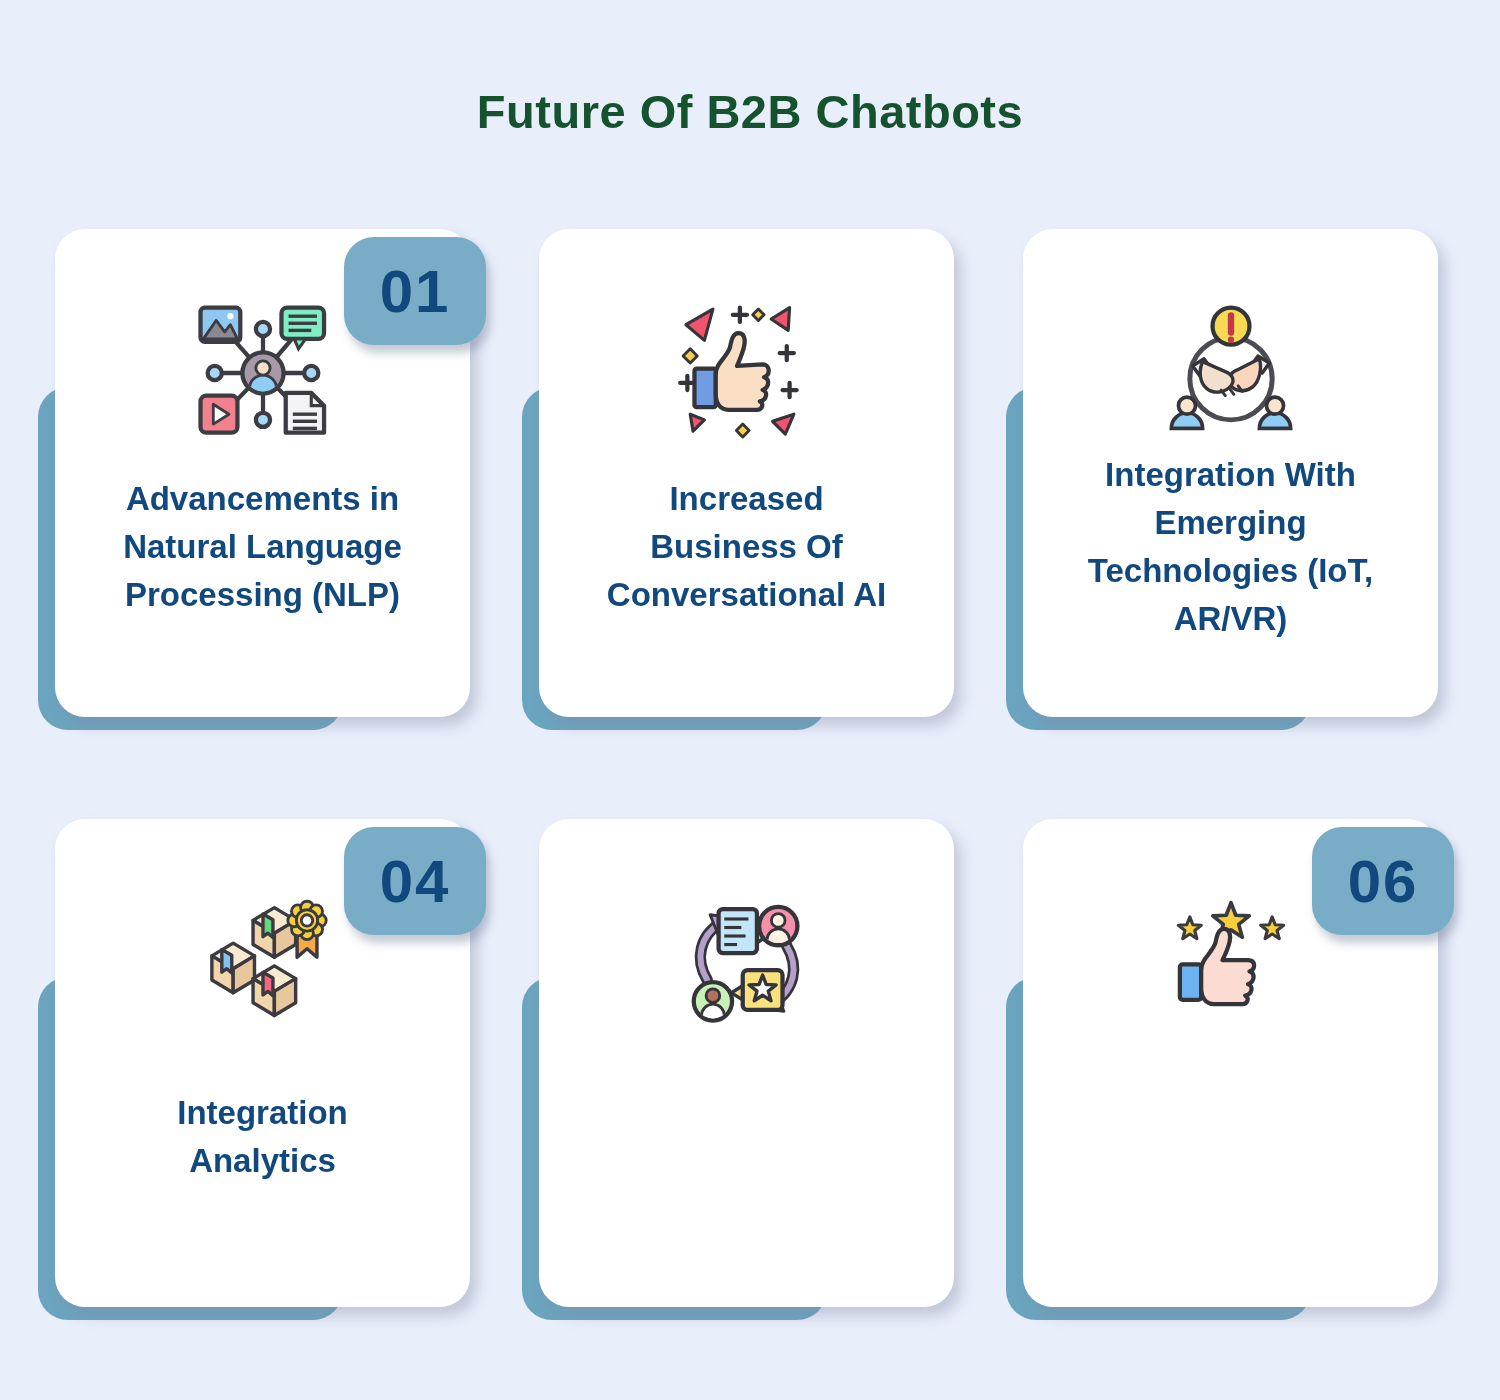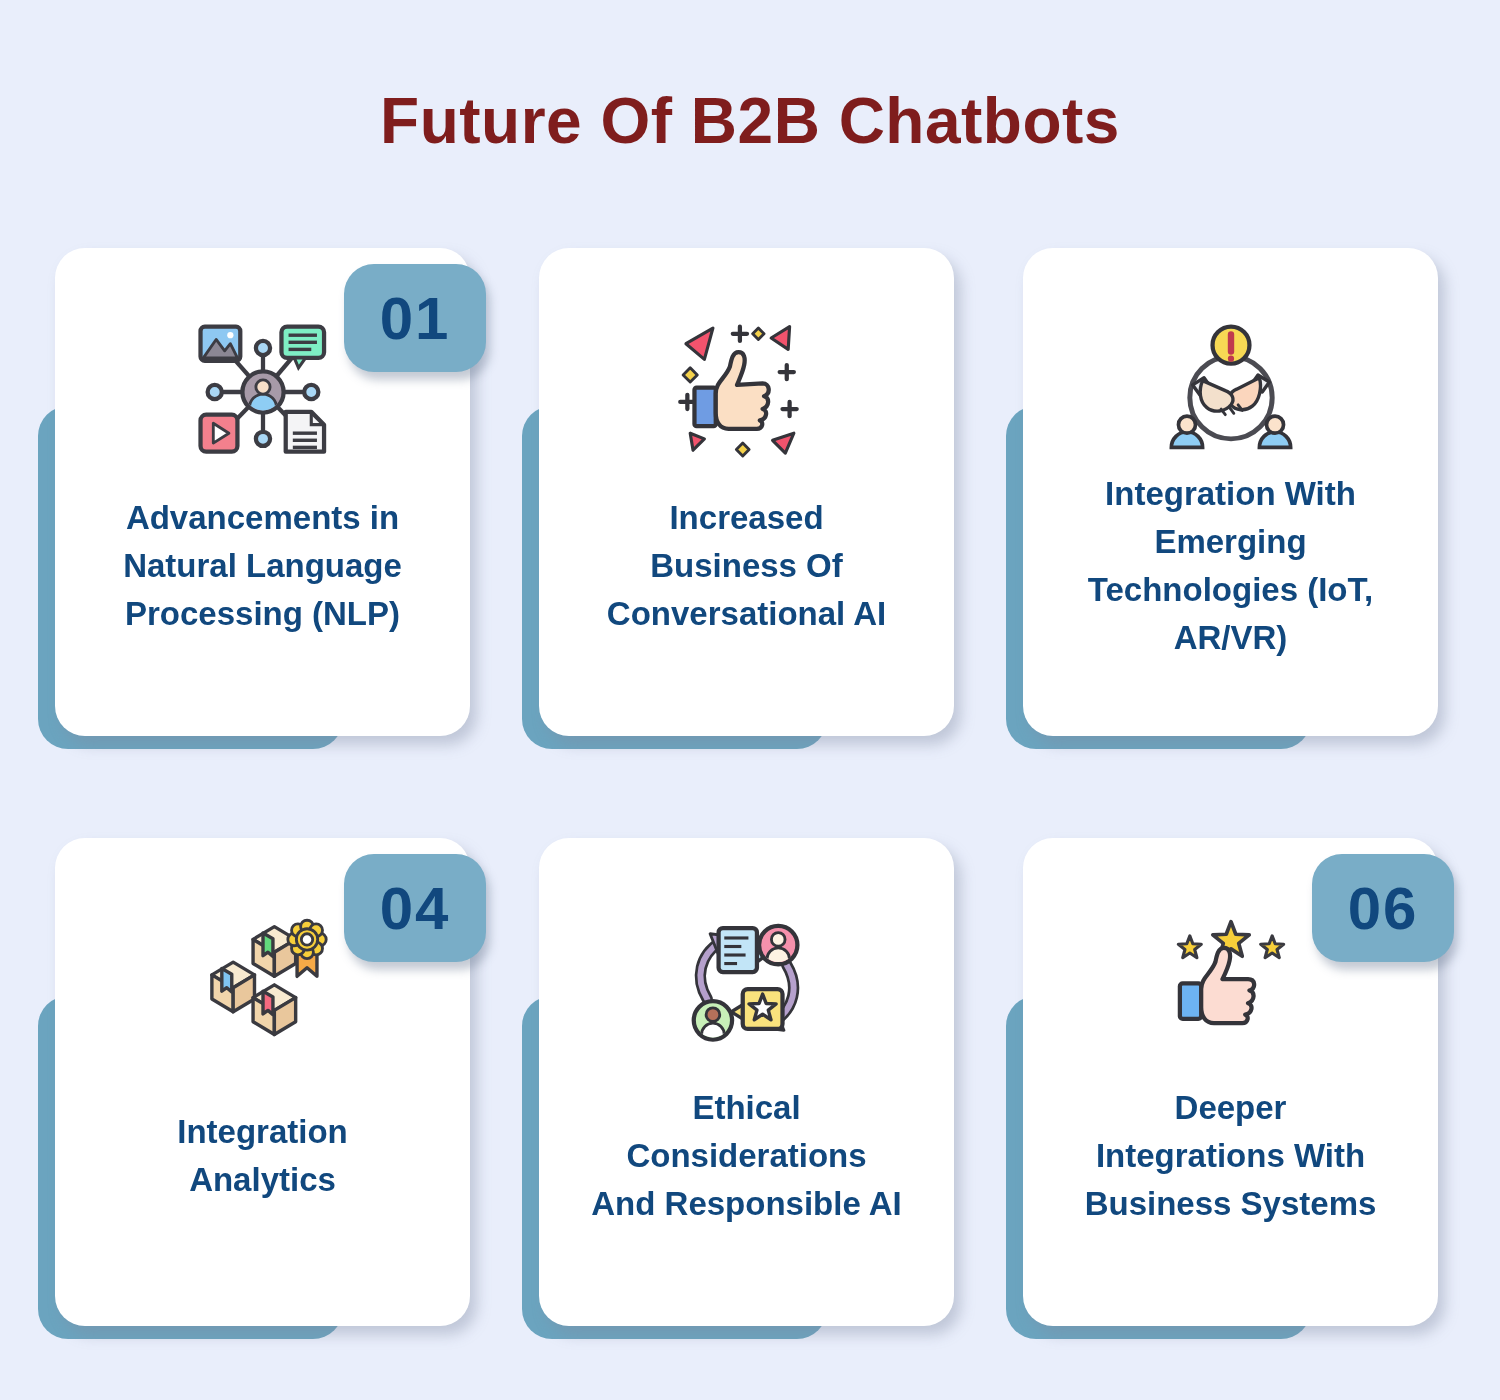--- a/index.html
+++ b/index.html
@@ -5,42 +5,42 @@
   html,body { margin:0; padding:0; }
   body {
     width:1500px; height:1400px;
     background:#e9eefb;
     font-family:"Liberation Sans", sans-serif;
     overflow:hidden;
   }
   .title {
     margin:0; padding-top:84px;
     text-align:center;
-    font-size:64px; font-weight:700;
-    color:#7f1d1d; letter-spacing:0.5px;
+    font-size:47px; font-weight:700;
+    color:#14532d; letter-spacing:0.5px;
   }
   .cards {
     display:grid;
     grid-template-columns:repeat(3,415px);
     gap:102px 69px;
     padding:90px 0 0 55px;
   }
   .card { position:relative; height:488px; }
   .card-shadow {
     position:absolute; left:-17px; top:158px;
     width:305px; height:343px;
     background:#6ba4bf; border-radius:30px;
   }
   .card-body {
     position:absolute; inset:0;
     background:#ffffff; border-radius:30px;
     box-shadow:7px 9px 14px rgba(125,138,160,0.38);
   }
   .badge {
-    position:absolute; top:16px; right:-16px;
+    position:absolute; top:8px; right:-16px;
     width:142px; height:108px;
     background:#79adc7; border-radius:30px;
     display:flex; align-items:center; justify-content:center;
     box-shadow:4px 8px 10px rgba(125,138,160,0.45);
     margin-left:8px;
   }
   .badge span {
     font-size:60px; font-weight:700; color:#11487e; letter-spacing:2px;
   }
   .icon-wrap {
@@ -258,40 +258,34 @@
           <path d="M47,66 l-8,5 8,5 Z" fill="#f9e27d" stroke="#34343a" stroke-width="2.4"></path>
           <rect x="47" y="55" width="28" height="28" rx="3.5" fill="#f9e27d" stroke="#34343a" stroke-width="3"></rect>
           <path d="M61,58.5 L63.47,65.1 L70.51,65.41 L64.99,69.8 L66.88,76.59 L61,72.7 L55.12,76.59 L57.01,69.8 L51.49,65.41 L58.53,65.1 Z" fill="#ffffff" stroke="#34343a" stroke-width="2.4" stroke-linejoin="round"></path>
           <circle cx="26" cy="77" r="13.5" fill="#c8f0b8" stroke="#34343a" stroke-width="3"></circle>
           <g clip-path="url(#p5b)">
             <circle cx="26" cy="87" r="8" fill="#ffffff" stroke="#34343a" stroke-width="2"></circle>
             <circle cx="26" cy="73" r="4.8" fill="#b4705a" stroke="#34343a" stroke-width="2"></circle>
           </g>
         </svg>
       </div>
-      <div class="card-text">Ethical
-Considerations
-And Responsible AI</div>
     </div>
   </section>
 
   <section class="card">
     <div class="card-shadow"></div>
     <div class="card-body">
       <div class="badge">
         <span>06</span>
       </div>
       <div class="icon-wrap">
         <svg viewBox="0 0 100 100">
           <path d="M50,7.5 L53.35,16.39 L62.84,16.83 L55.42,22.76 L57.94,31.92 L50,26.7 L42.06,31.92 L44.58,22.76 L37.16,16.83 L46.65,16.39 Z" fill="#f7cf3a" stroke="#3a3a40" stroke-width="2.6" stroke-linejoin="round"></path>
           <path d="M21,17.5 L23.12,23.09 L29.08,23.37 L24.42,27.11 L26,32.88 L21,29.6 L16,32.88 L17.58,27.11 L12.92,23.37 L18.88,23.09 Z" fill="#f7cf3a" stroke="#3a3a40" stroke-width="2.2" stroke-linejoin="round"></path>
           <path d="M79,17.5 L81.12,23.09 L87.08,23.37 L82.42,27.11 L84,32.88 L79,29.6 L74,32.88 L75.58,27.11 L70.92,23.37 L76.88,23.09 Z" fill="#f7cf3a" stroke="#3a3a40" stroke-width="2.2" stroke-linejoin="round"></path>
           <rect x="14" y="51" width="15" height="25" rx="2" fill="#6db3f2" stroke="#34343a" stroke-width="3"></rect>
           <path d="M29,55 C29,47 36,44 39,36 C40,31 41,26 45,26 C49,26 50,30 49,35 C48,40 46,44 44,48 L62,48 C67,48 68,54 63,56 C67,57 67,63 62,65 C66,66 65,72 60,73 C63,74 62,79 58,79 L38,79 C32,79 29,74 29,68 Z" fill="#fcdcd2" stroke="#34343a" stroke-width="3" stroke-linejoin="round"></path>
         </svg>
       </div>
-      <div class="card-text">Deeper
-Integrations With
-Business Systems</div>
     </div>
   </section>
 
 </main>
 
 </body></html>

